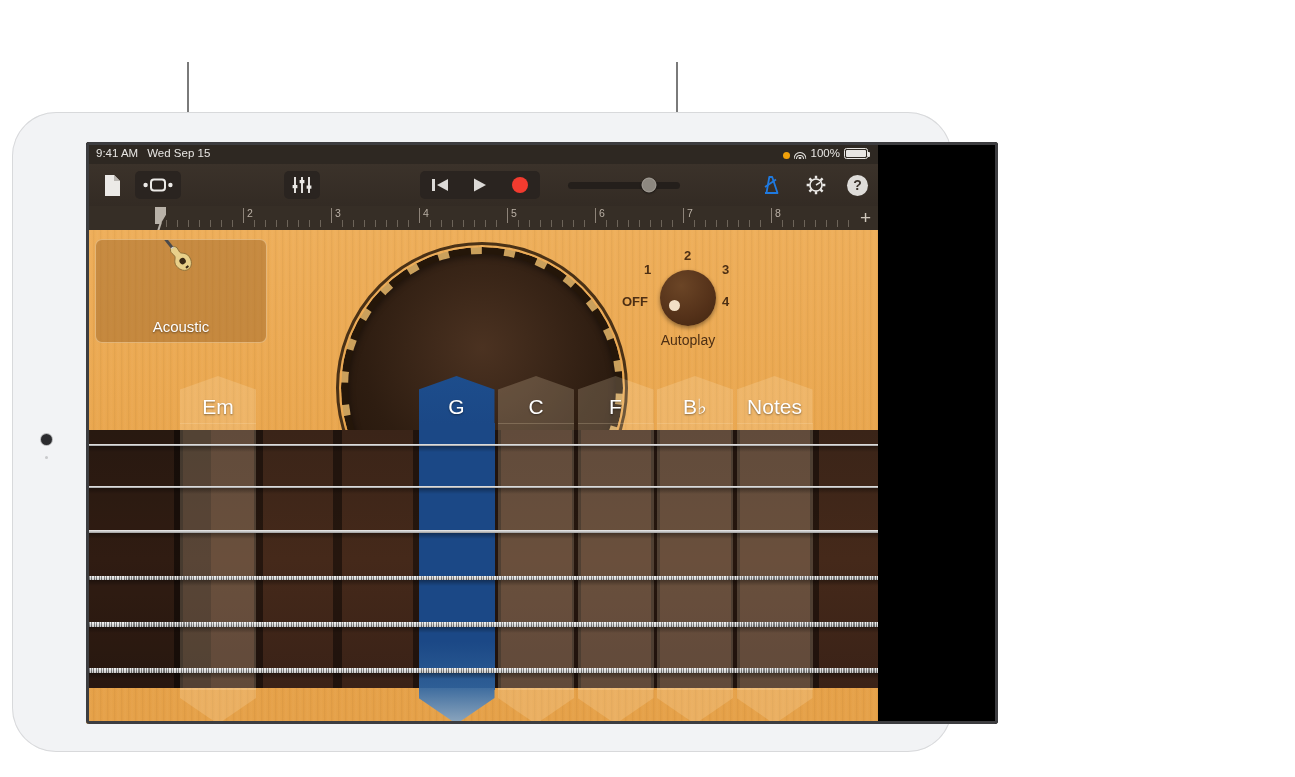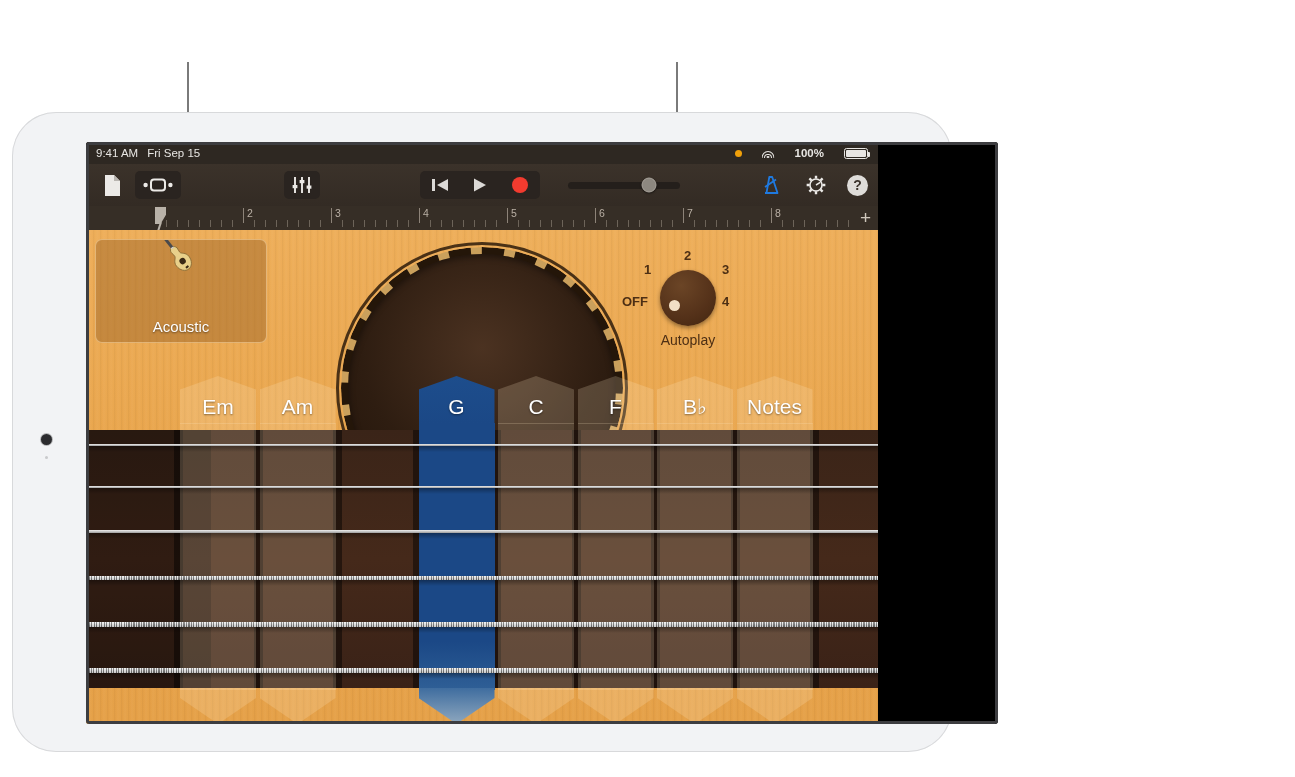--- a/index.html
+++ b/index.html
@@ -54,21 +54,21 @@
 
   
   #statusbar {
     position: absolute; left: 0; top: 0; width: 792px; height: 22px;
     background: #2e2822;
     display: flex; align-items: center;
     padding: 0 10px;
     color: #e8e6e3; font-size: 11.5px;
   }
   #status-left { display: flex; gap: 9px; }
-  #status-right { margin-left: auto; display: flex; align-items: center; gap: 20px; font-weight: bold; }
+  #status-right { margin-left: auto; display: flex; align-items: flex-end; gap: 4px; }
   .dot-orange { width: 7px; height: 7px; border-radius: 50%; background: #f0a00a; }
   .wifi { position: relative; width: 13px; height: 10px; }
   .wifi i {
     position: absolute; left: 50%; bottom: 0;
     border: 1.4px solid #e8e6e3; border-bottom: none; border-radius: 50% 50% 0 0 / 100% 100% 0 0;
     transform: translateX(-50%);
   }
   .wifi i:nth-child(1) { width: 13px; height: 7px; }
   .wifi i:nth-child(2) { width: 8px;  height: 4.5px; }
   .wifi i:nth-child(3) { width: 3px;  height: 2px; border-radius: 50%; background:#e8e6e3; border:none; }
@@ -255,21 +255,21 @@
   <div id="device">
     <div id="camera"></div>
     <div id="mic"></div>
     <div id="home-button"></div>
 
     <div id="device-inner">
 
       <div id="statusbar">
         <div id="status-left">
           <span>9:41 AM</span>
-          <span>Fri Sep 15</span>
+          <span>Wed Sep 15</span>
         </div>
         <div id="status-right">
           <span class="dot-orange"></span>
           <span class="wifi">
               <i></i>
               <i></i>
               <i></i>
             </span>
           <span>100%</span>
           <span class="batt">
@@ -502,26 +502,20 @@
             </div>
         </div>
 
         <div id="strips">
             <div class="strip norm" style="left: 94px; width: 76px;">
               <div class="head"></div>
               <div class="body"></div>
               <div class="foot"></div>
               <div class="lbl">Em</div>
             </div>
-            <div class="strip norm" style="left: 173.5px; width: 76px;">
-              <div class="head"></div>
-              <div class="body"></div>
-              <div class="foot"></div>
-              <div class="lbl">Am</div>
-            </div>
             <div class="strip sel" style="left: 332.5px; width: 76px;">
               <div class="head"></div>
               <div class="body"></div>
               <div class="foot"></div>
               <div class="lbl">G</div>
             </div>
             <div class="strip norm" style="left: 412px; width: 76px;">
               <div class="head"></div>
               <div class="body"></div>
               <div class="foot"></div>

